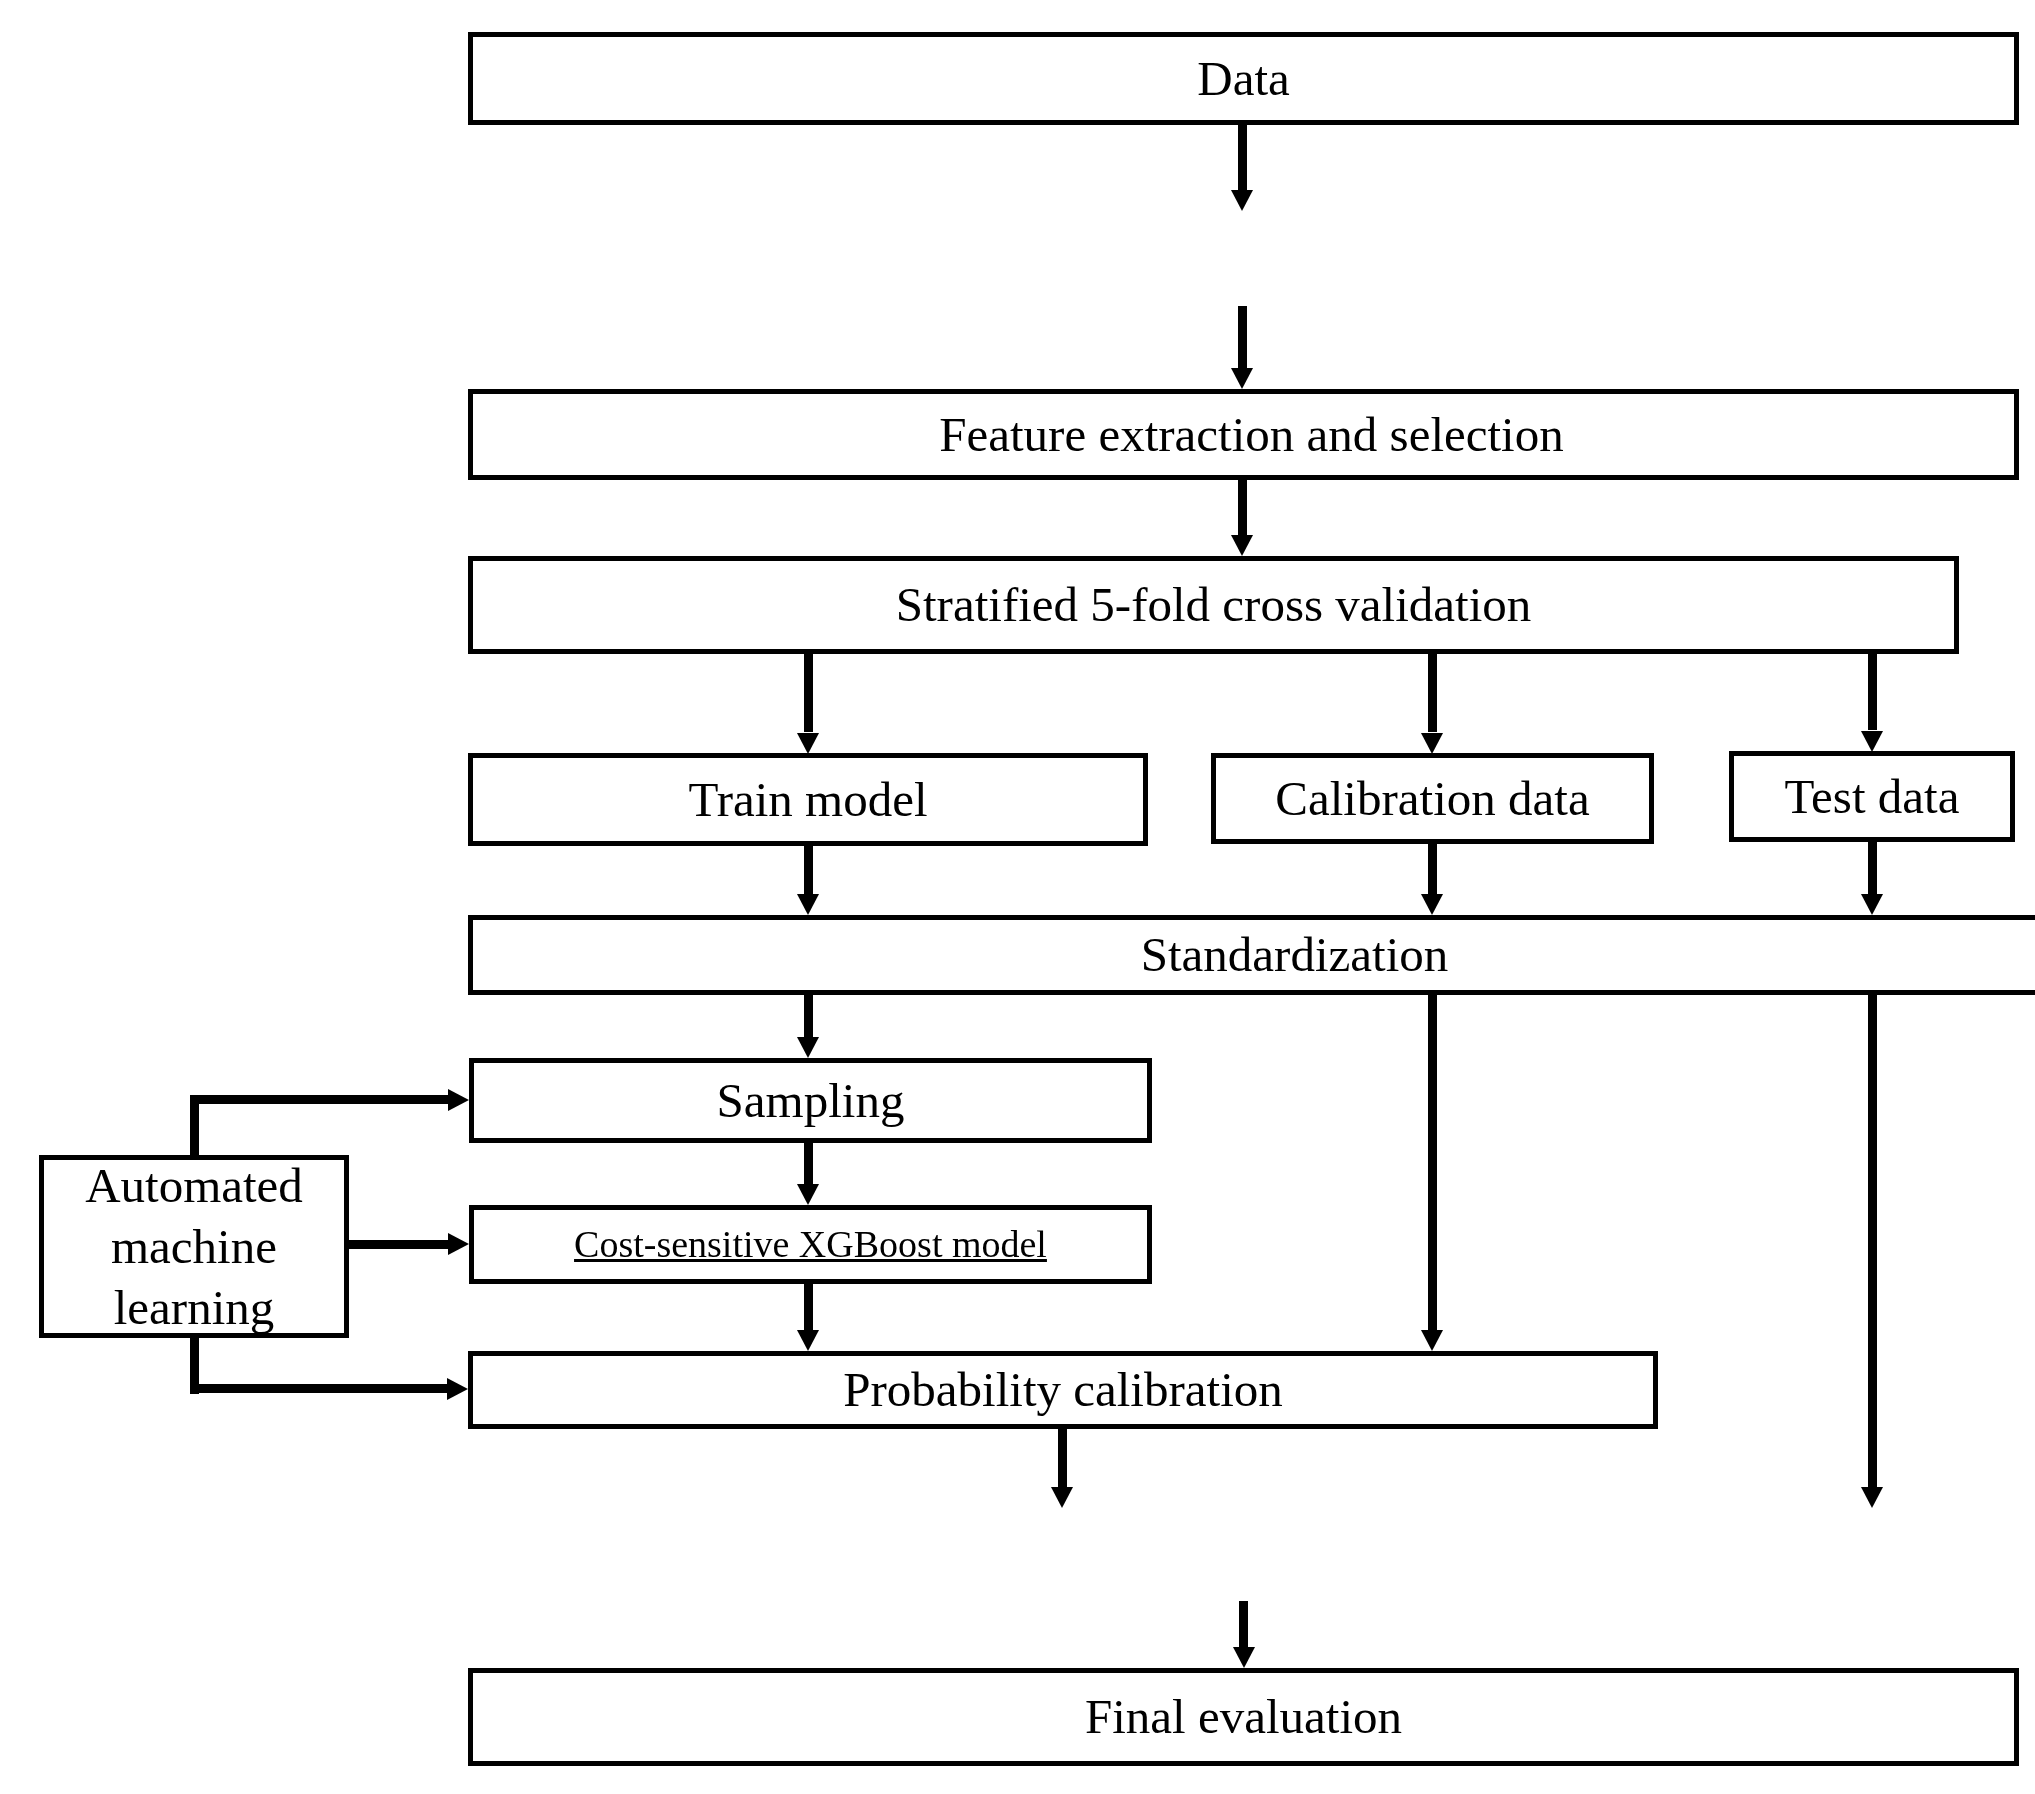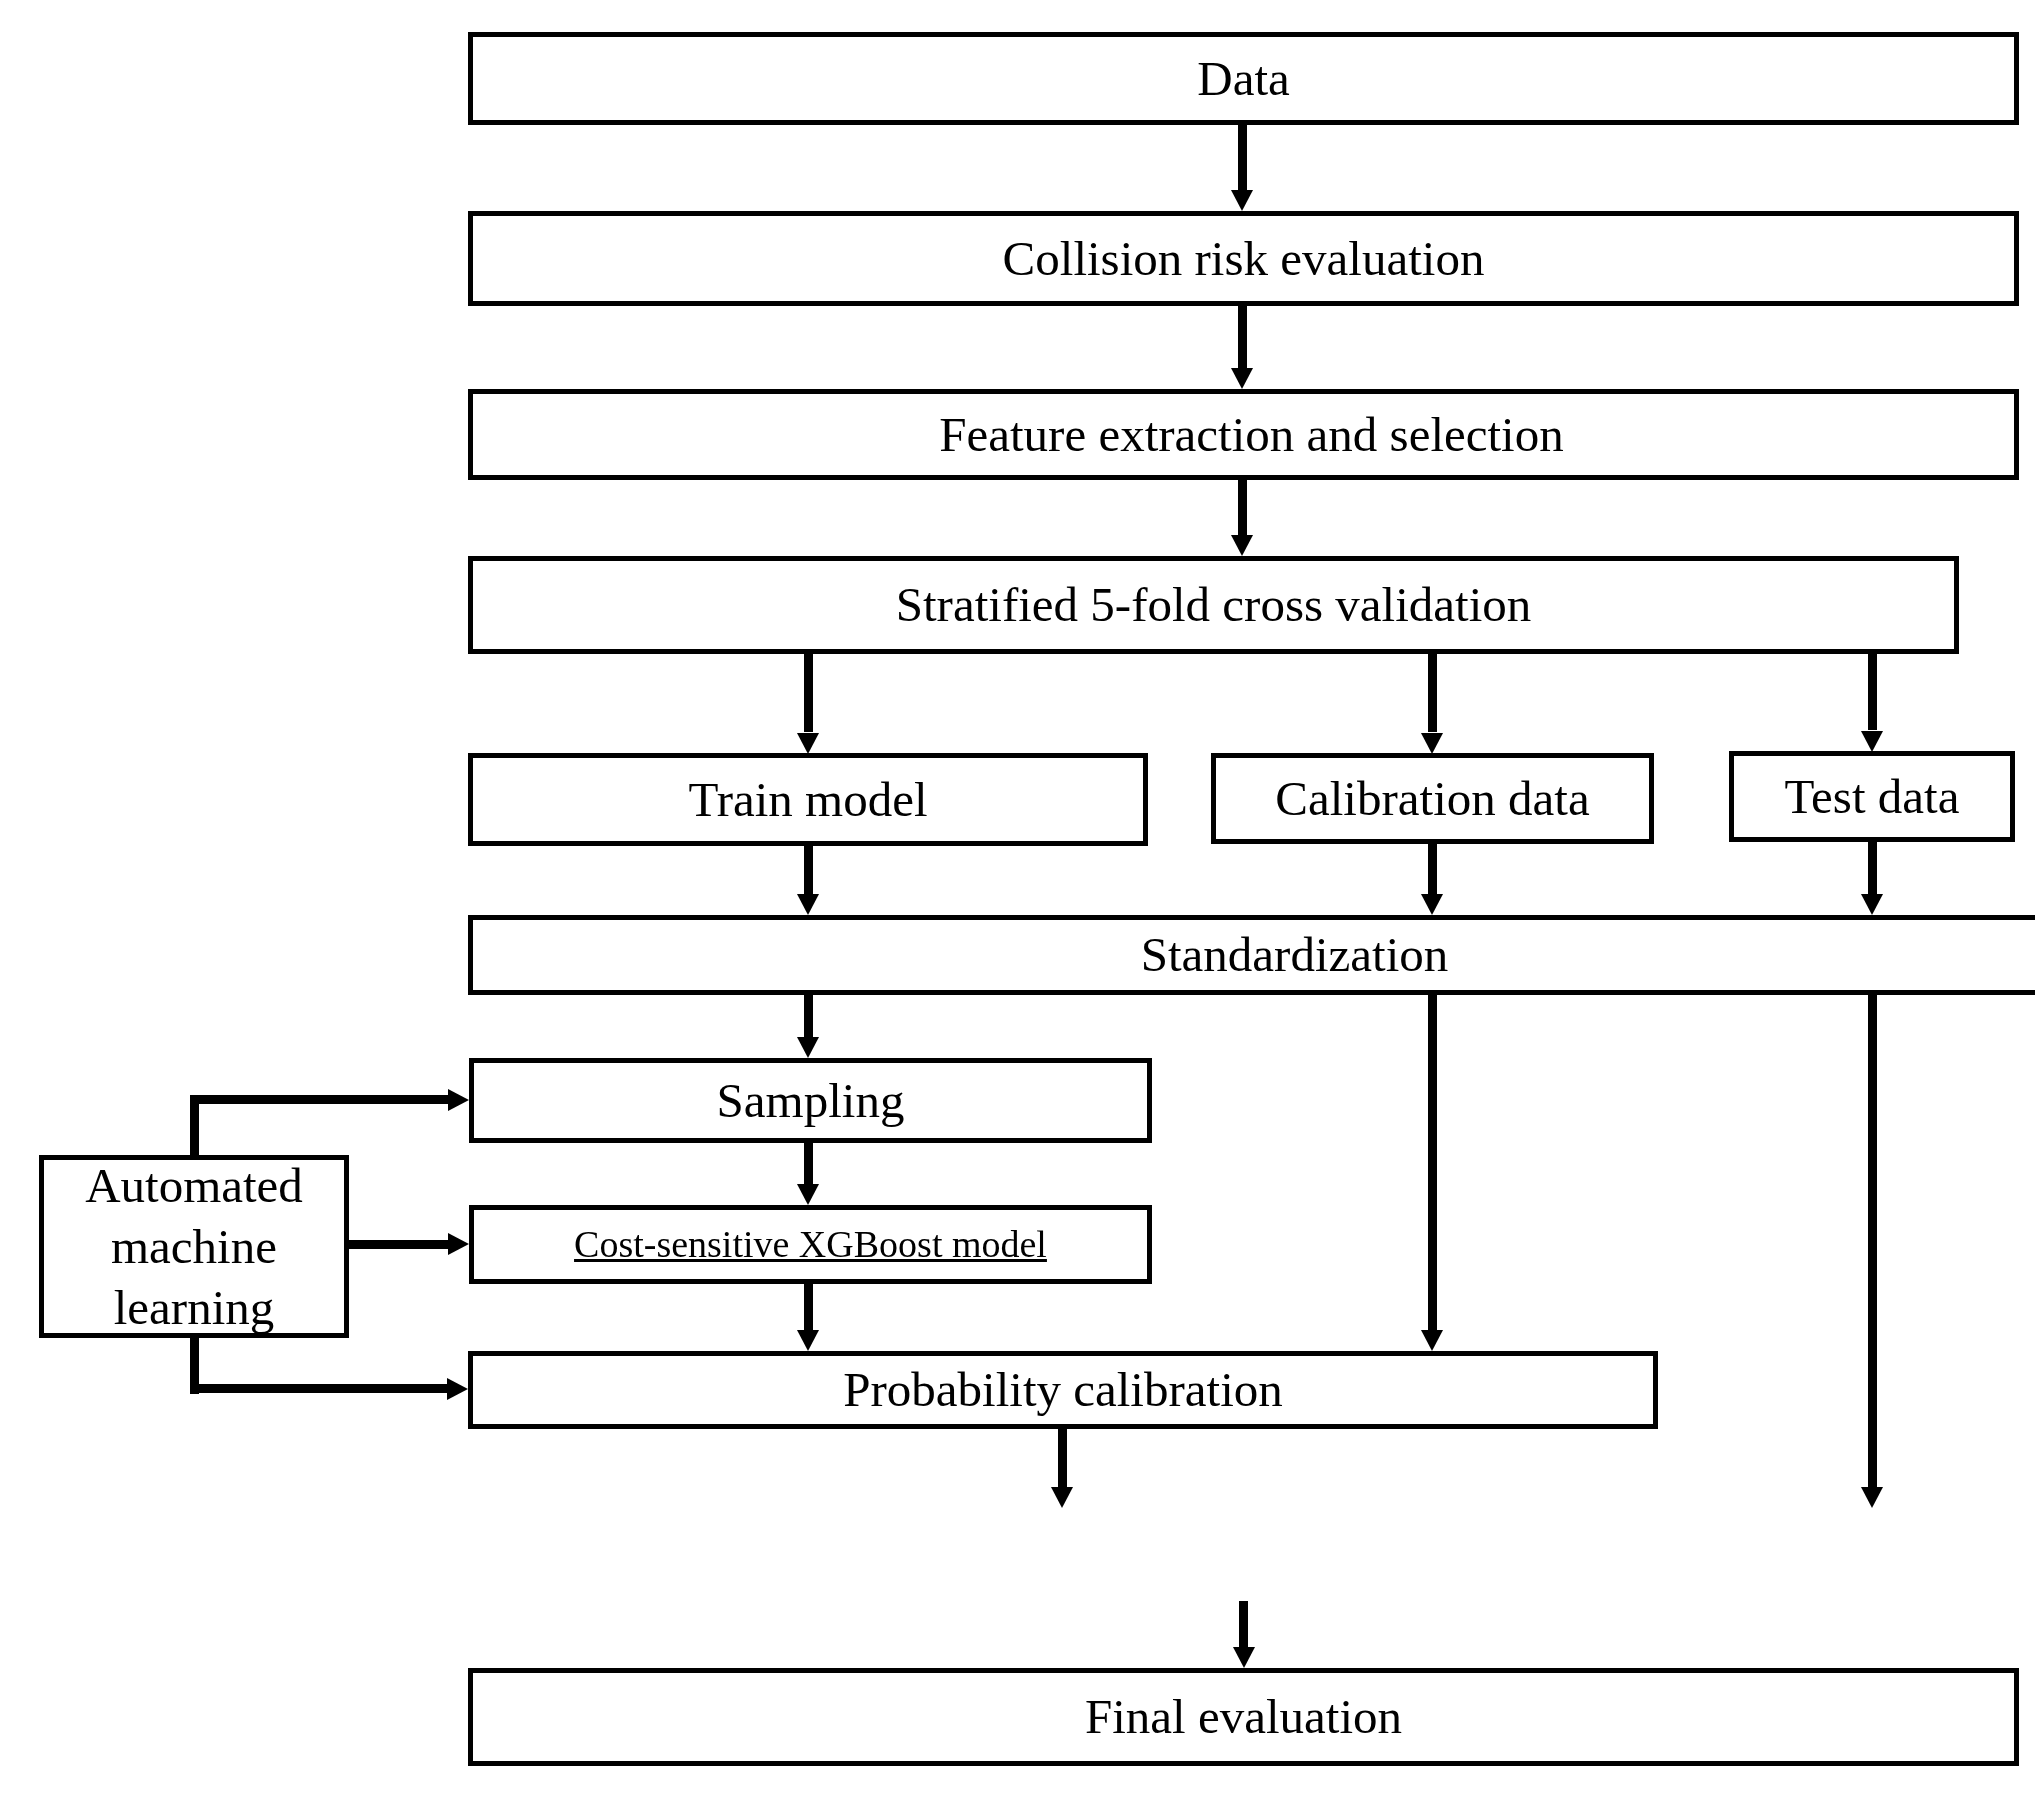--- a/index.html
+++ b/index.html
@@ -56,21 +56,20 @@
     border-left: 21px solid #000000;
   }
 </style>
 </head>
 <body>
 
 <div id="canvas">
 
   <div class="node" style="left:468px; top:32px; width:1551px; height:93px;">Data</div>
 
-  <div class="node" style="left:468px; top:211px; width:1551px; height:95px;">Collision risk evaluation</div>
 
   <div class="node" style="left:468px; top:389px; width:1551px; height:91px;padding-left:16px;">Feature extraction and selection</div>
 
   <div class="node" style="left:468px; top:556px; width:1491px; height:98px;">Stratified 5-fold cross validation</div>
 
   <div class="node" style="left:468px; top:753px; width:680px; height:93px;">Train model</div>
 
   <div class="node" style="left:1211px; top:753px; width:443px; height:91px;">Calibration data</div>
 
   <div class="node" style="left:1729px; top:751px; width:286px; height:91px;">Test data</div>

